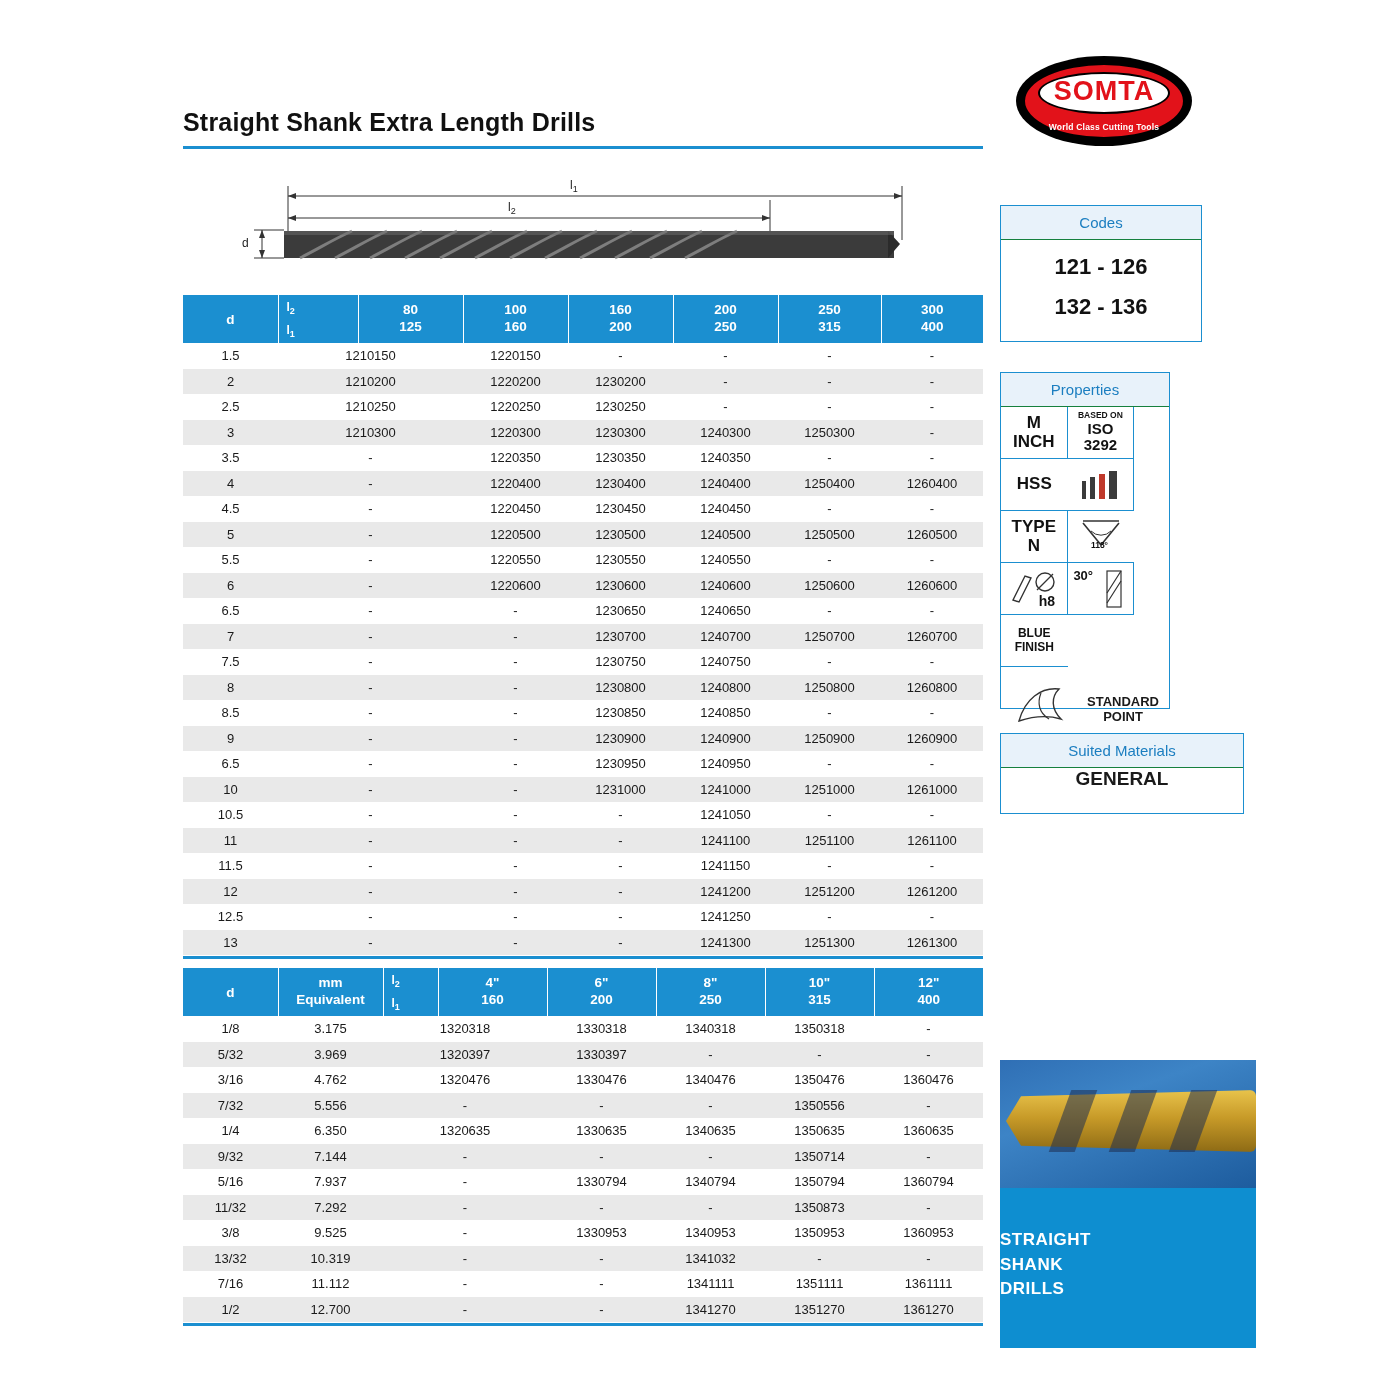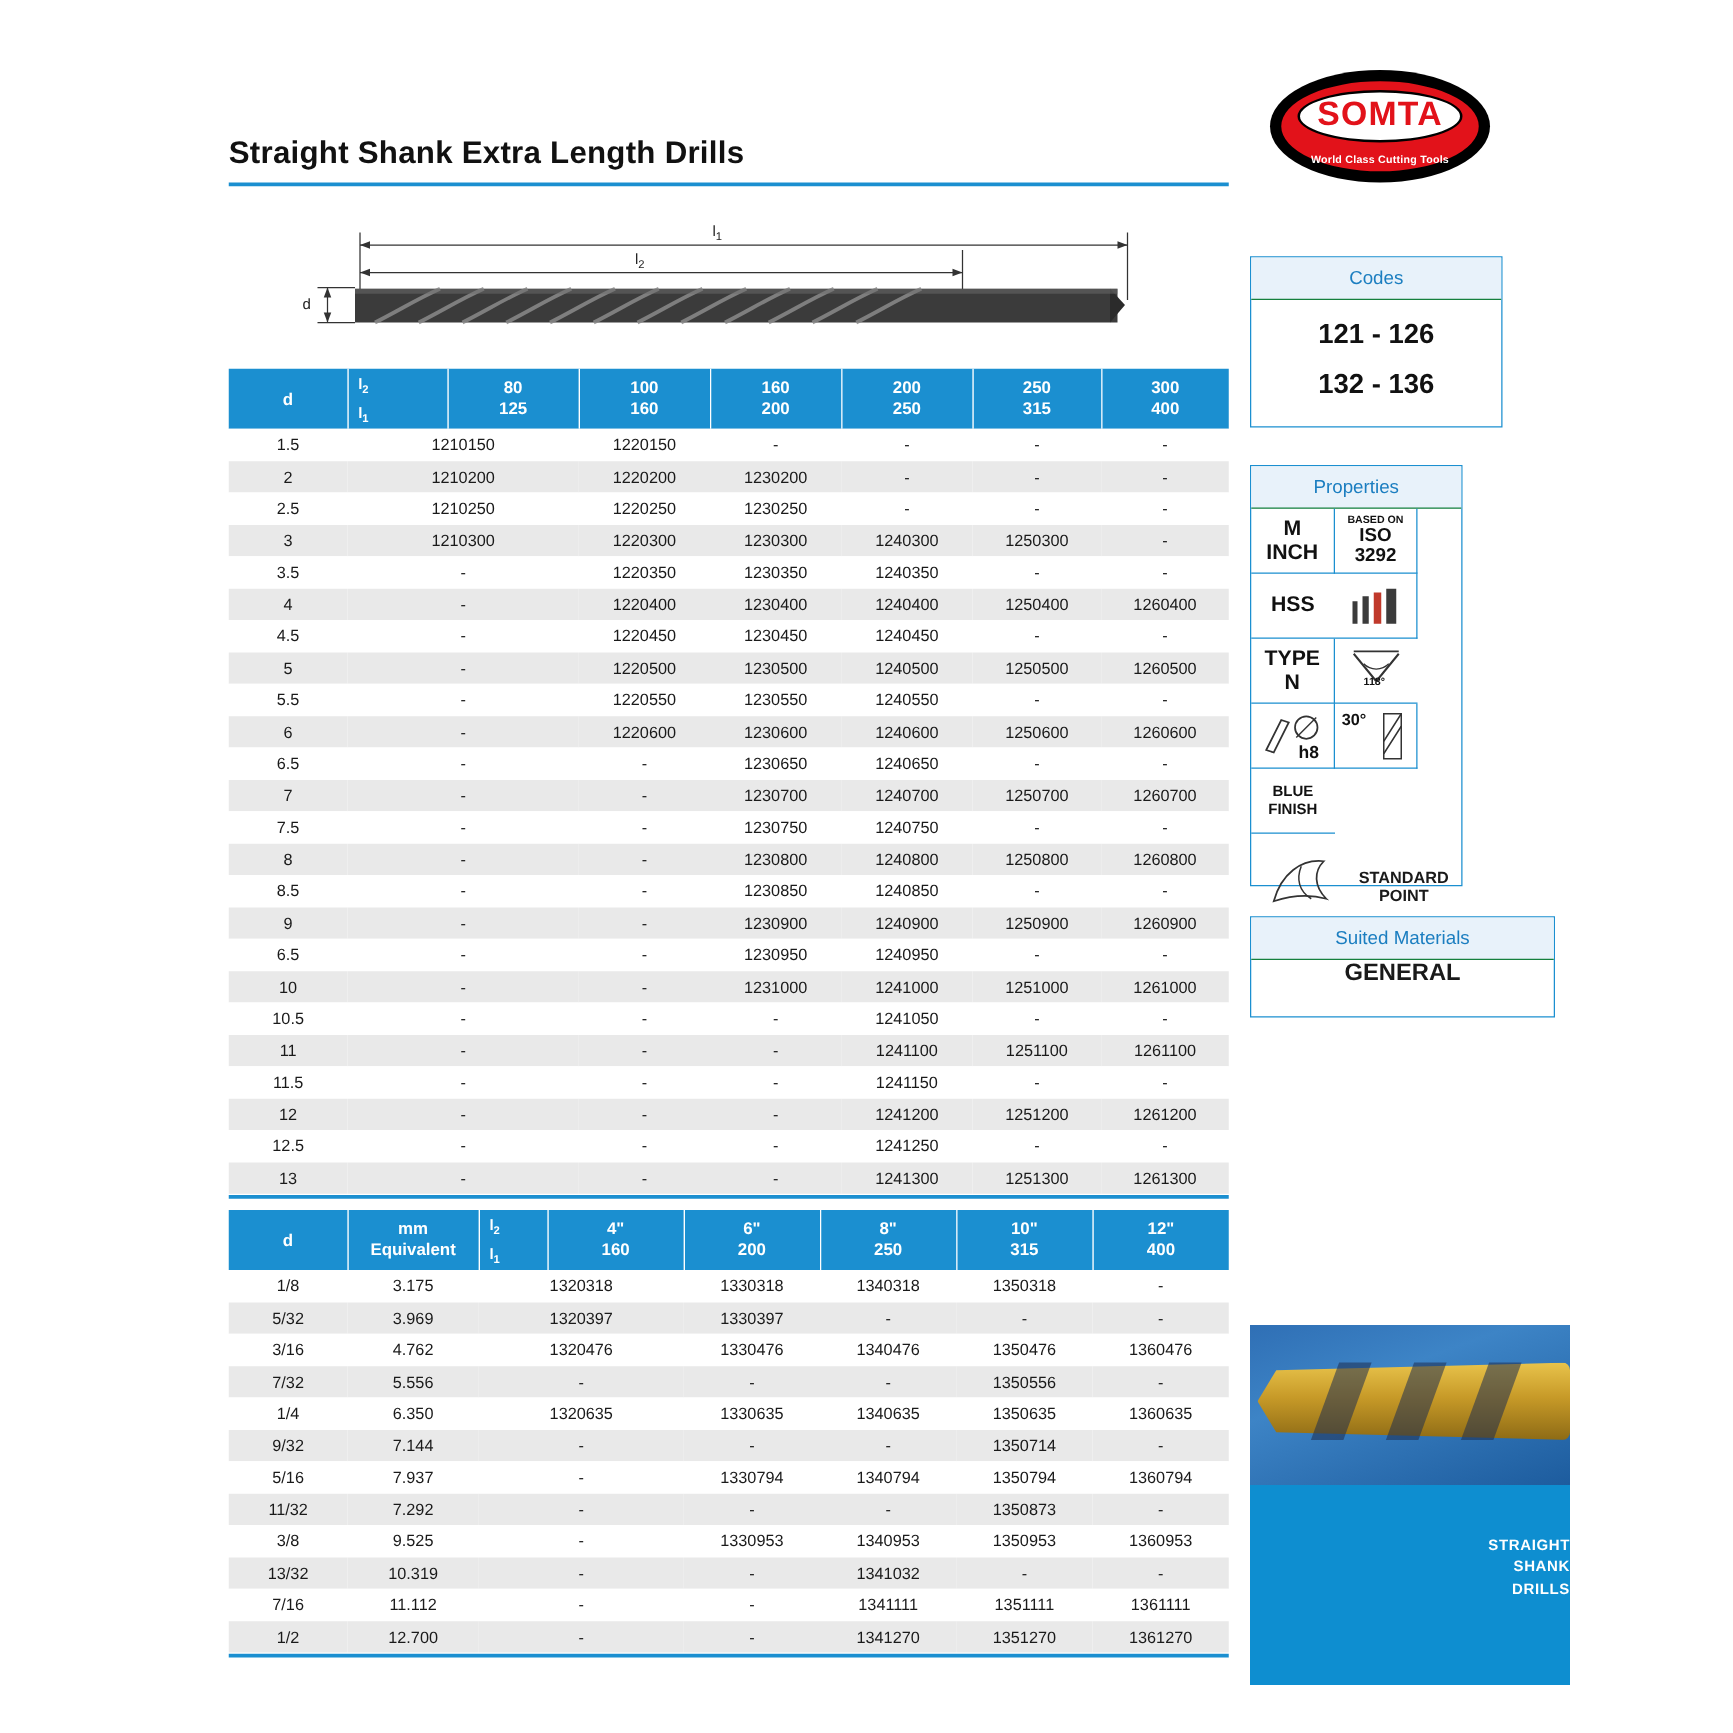--- a/index.html
+++ b/index.html
@@ -116,22 +116,22 @@
     clip-path:polygon(0% 50%, 6% 10%, 100% 0%, 100% 100%, 6% 90%);
   }
   .photo .fl{
     position:absolute;top:30px;width:26px;height:62px;background:rgba(30,45,80,.55);
     transform:skewX(-20deg);
   }
   .bluebox{
     position:absolute;left:1000px;top:1188px;width:256px;height:160px;background:#0e8ed0;
   }
   .bluebox .lbl{
-    position:absolute;left:0;right:0;top:40px;text-align:right;color:#fff;
-    font-size:12px;font-weight:bold;line-height:1.45;letter-spacing:.5px;
+    position:absolute;left:0;right:0;top:40px;text-align:left;color:#fff;
+    font-size:17px;font-weight:bold;line-height:1.45;letter-spacing:.5px;
   }
 </style>
 </head>
 <body>
 
 <div class="page">
 
   <div class="title">Straight Shank Extra Length Drills</div>
   <div class="title-rule"></div>
 

